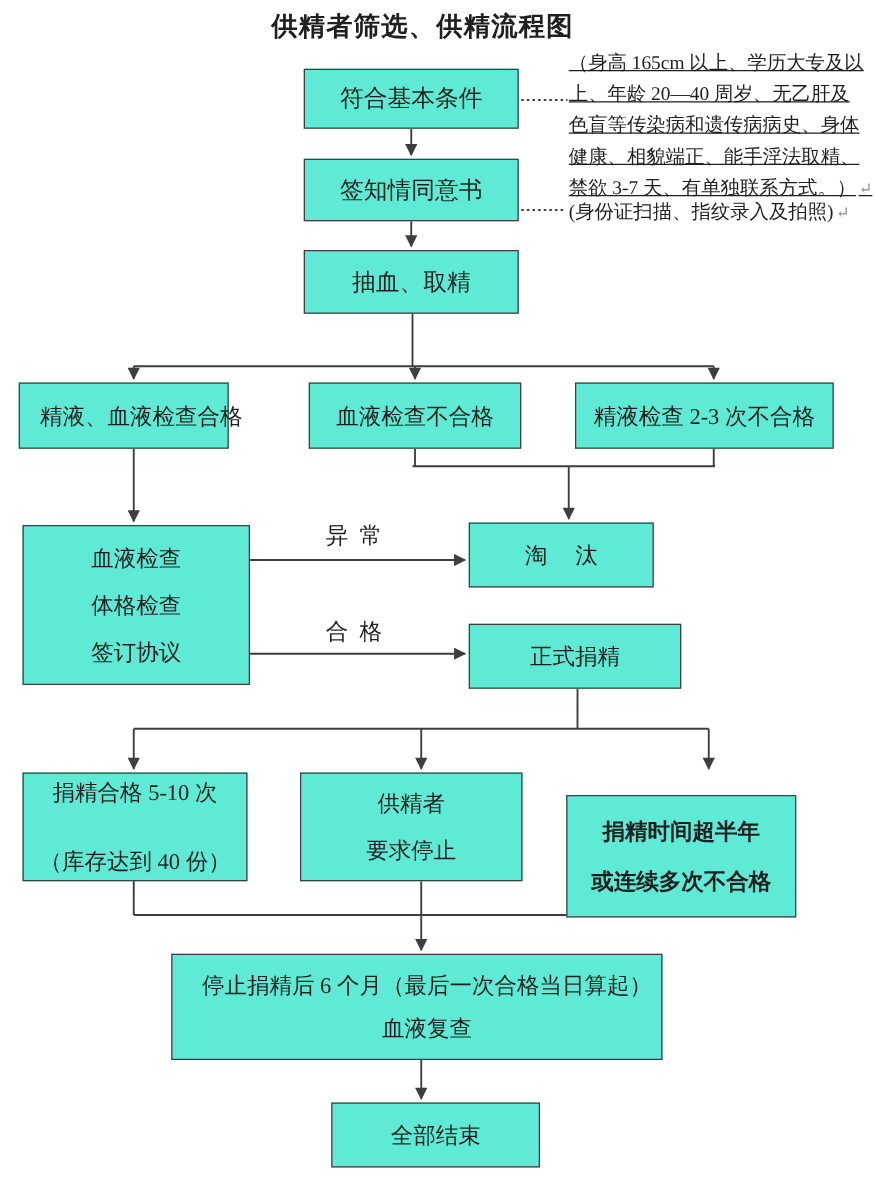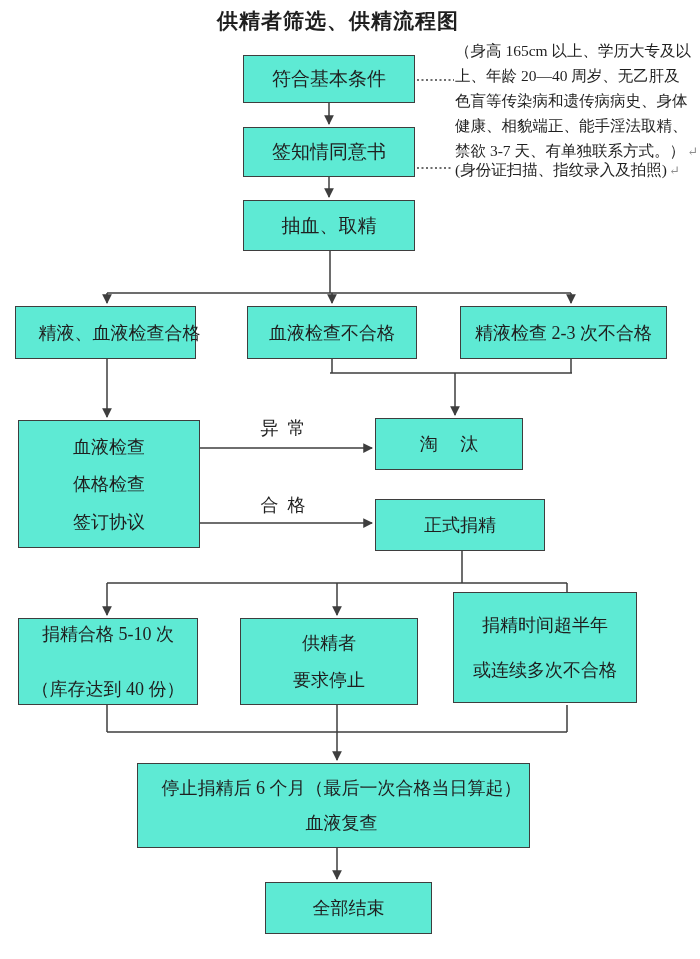--- a/index.html
+++ b/index.html
@@ -77,21 +77,21 @@
   </div>
 
   <div class="node fs19" style="left:243px; top:127px; width:172px; height:50px;">
     <span class="line">签知情同意书</span>
   </div>
 
   <div class="node fs19" style="left:243px; top:200px; width:172px; height:51px;">
     <span class="line">抽血、取精</span>
   </div>
 
-  <div class="node fs18" style="left:15px; top:306px; width:181px; height:53px;padding-left:28px;">
+  <div class="node fs18" style="left:15px; top:306px; width:168px; height:53px;padding-left:28px;">
     <span class="line">精液、血液检查合格</span>
   </div>
 
   <div class="node fs18" style="left:247px; top:306px; width:170px; height:53px;">
     <span class="line">血液检查不合格</span>
   </div>
 
   <div class="node fs18" style="left:460px; top:306px; width:207px; height:53px;">
     <span class="line">精液检查 2-3 次不合格</span>
   </div>
@@ -113,39 +113,39 @@
   <div class="node multi fs18" style="left:18px; top:618px; width:180px; height:87px;gap:28px;">
     <span class="line">捐精合格 5-10 次</span>
     <span class="line">（库存达到 40 份）</span>
   </div>
 
   <div class="node multi fs18" style="left:240px; top:618px; width:178px; height:87px;">
     <span class="line">供精者</span>
     <span class="line">要求停止</span>
   </div>
 
-  <div class="node multi fs18" style="left:453px; top:592px; width:184px; height:111px;">
+  <div class="node multi fs18" style="left:453px; top:636px; width:184px; height:98px;font-weight:bold;">
     <span class="line">捐精时间超半年</span>
     <span class="line">或连续多次不合格</span>
   </div>
 
   <div class="node multi fs18" style="left:137px; top:763px; width:393px; height:85px;padding-left:16px;">
     <span class="line">停止捐精后 6 个月（最后一次合格当日算起）</span>
     <span class="line">血液复查</span>
   </div>
 
   <div class="node fs18" style="left:265px; top:882px; width:167px; height:52px;">
     <span class="line">全部结束</span>
   </div>
 
   <div class="edge-label" style="left:252px; top:416px; width:62px;">异  常</div>
 
   <div class="edge-label" style="left:252px; top:493px; width:62px;">合  格</div>
 
-  <div class="annotation" style="left:455px; top:38px; width:246px;">
+  <div class="annotation" style="left:455px; top:38px; width:246px;text-decoration:underline;">
     <div class="aline">（身高 165cm 以上、学历大专及以</div>
     <div class="aline">上、年龄 20—40 周岁、无乙肝及</div>
     <div class="aline">色盲等传染病和遗传病病史、身体</div>
     <div class="aline">健康、相貌端正、能手淫法取精、</div>
     <div class="aline"><span>禁欲 3-7 天、有单独联系方式。）</span><span class="ret">↵</span></div>
   </div>
 
   <div class="annotation" style="left:455px; top:157px; width:246px;">
     <div class="aline"><span>(身份证扫描、指纹录入及拍照)</span><span class="ret">↵</span></div>
   </div>

